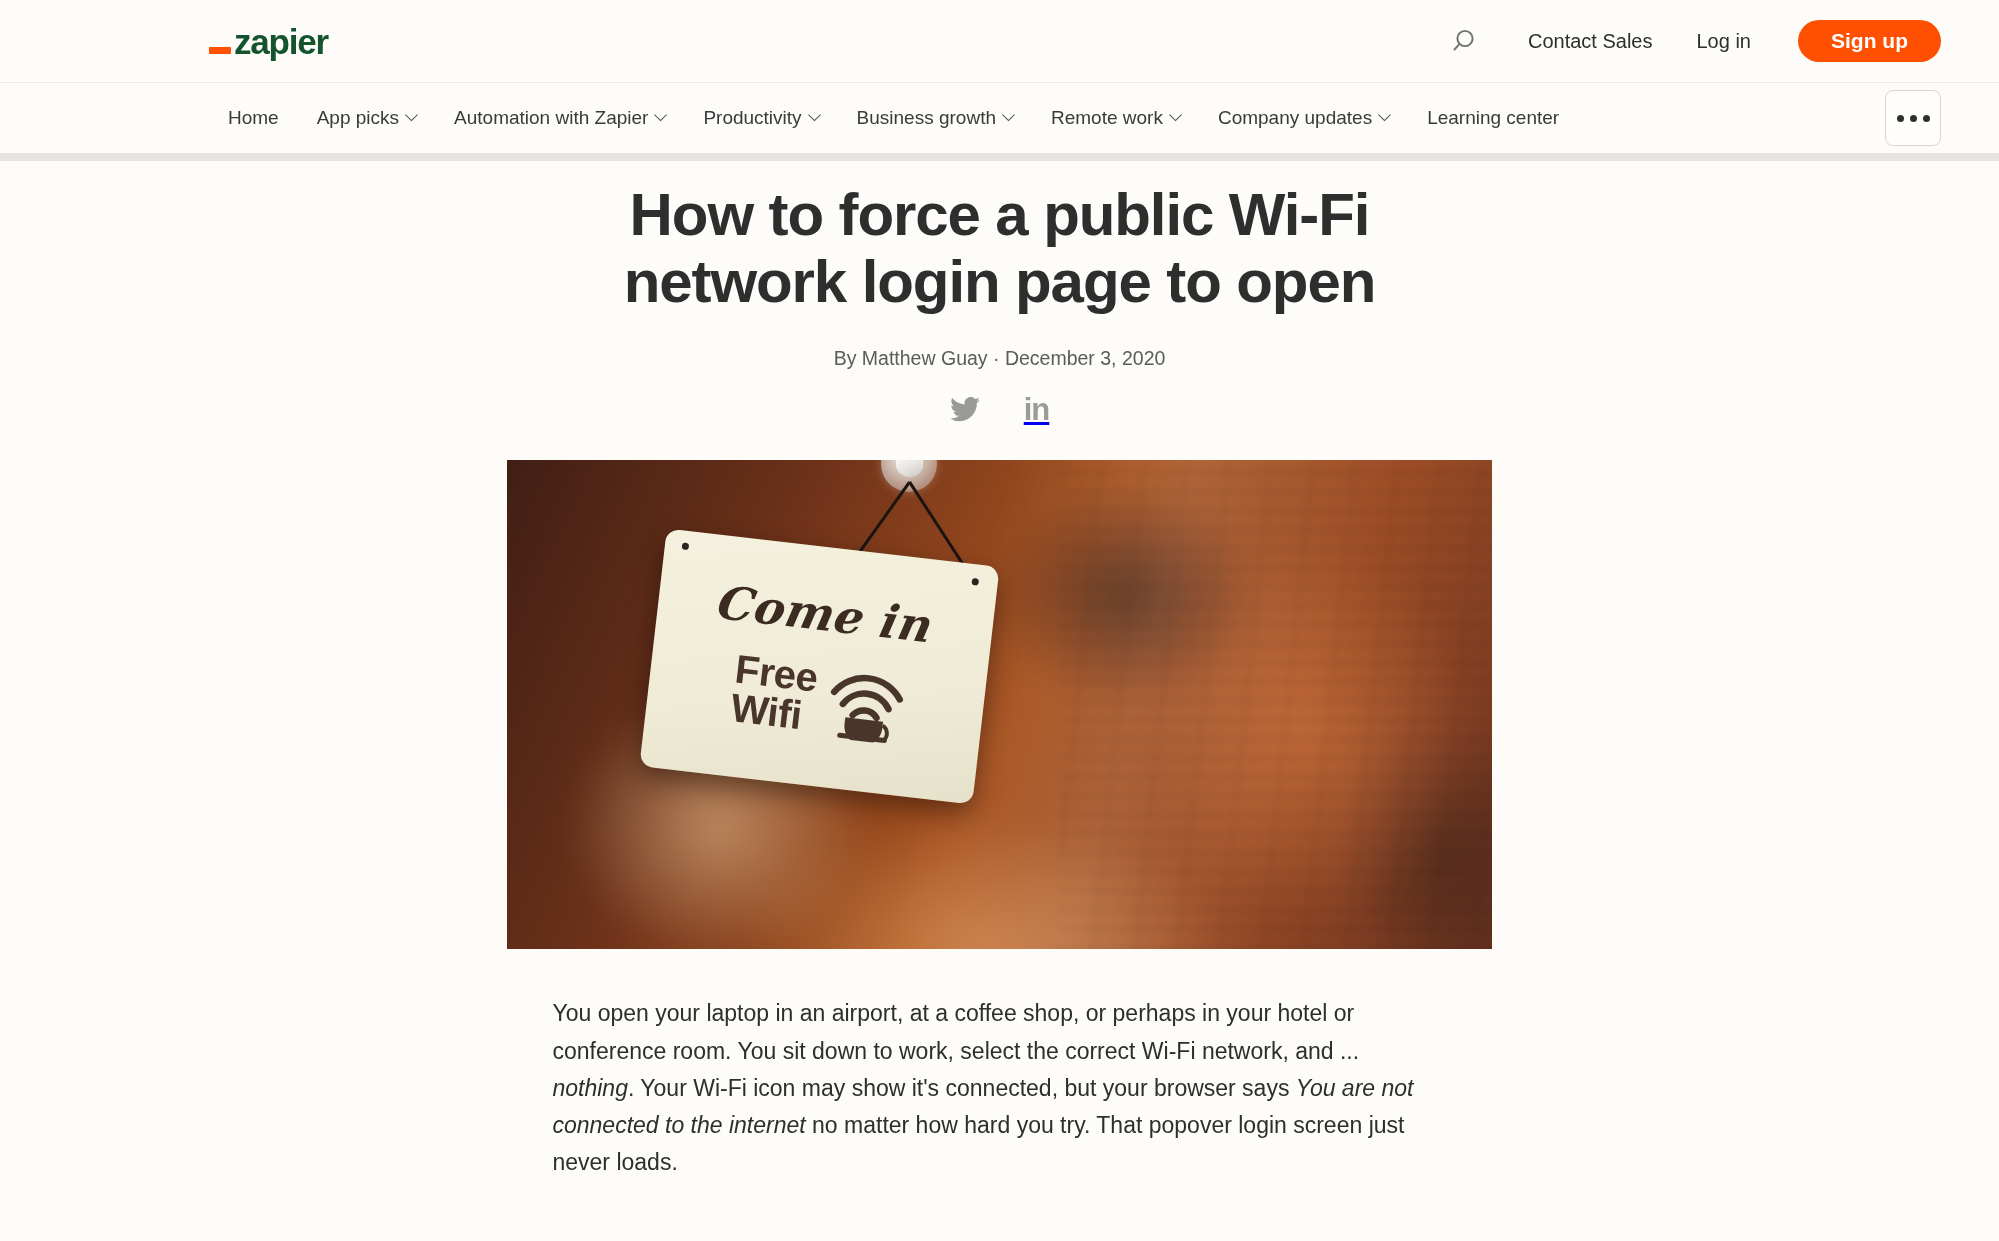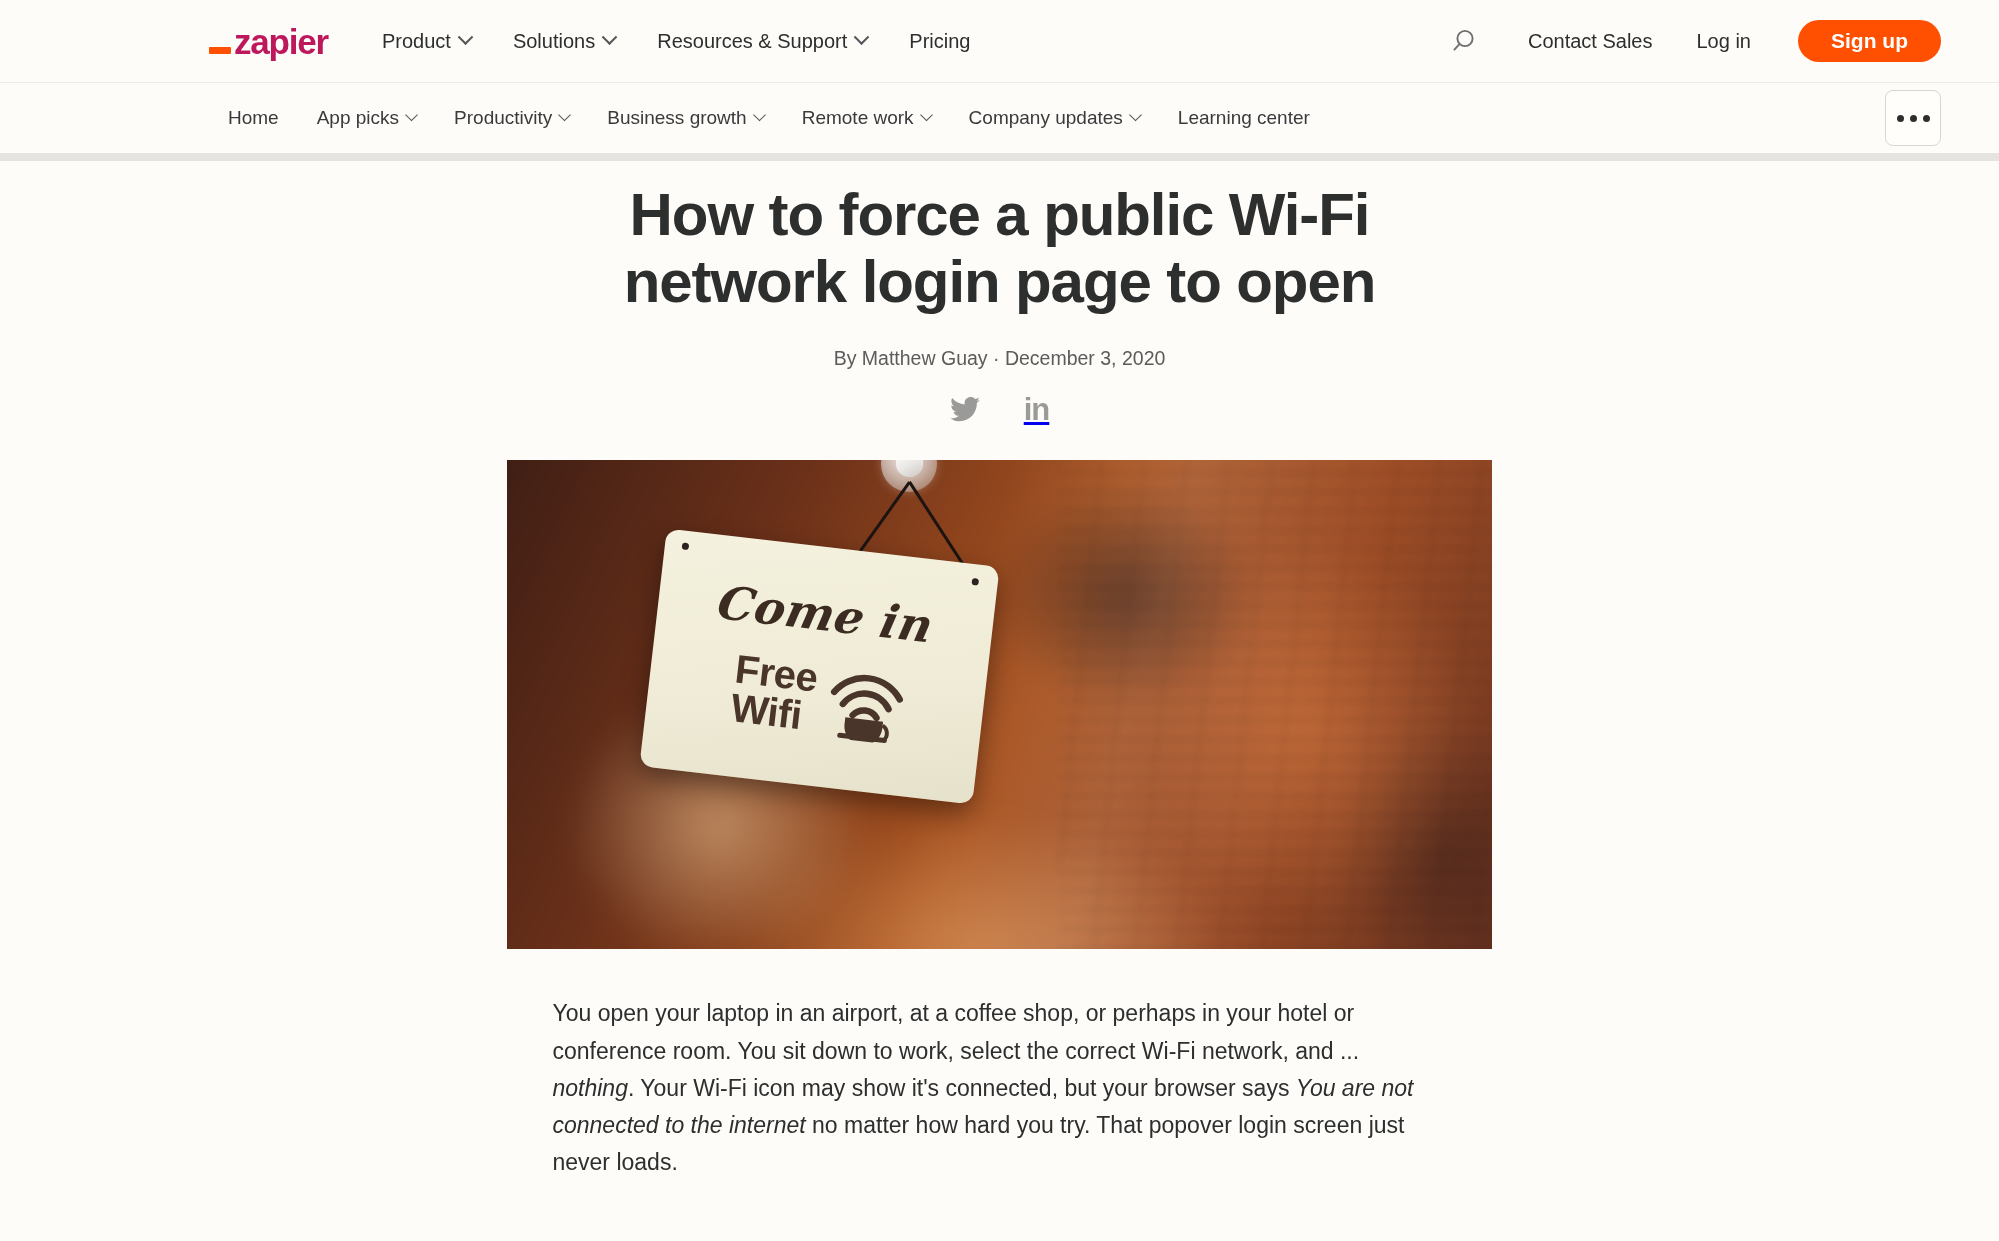--- a/index.html
+++ b/index.html
@@ -38,21 +38,21 @@
     width: 22px;
     height: 7px;
     background: #FF4F00;
     margin-right: 3px;
     margin-bottom: 5px;
     border-radius: 1px;
   }
   .logo-text {
     font-size: 35px;
     font-weight: 700;
-    color: #be185d;
+    color: #14532d;
     letter-spacing: -1.2px;
     line-height: 1;
   }
 
   .primary-nav {
     display: flex;
     align-items: center;
     gap: 0px;
   }
   .nav-item {
@@ -329,37 +329,20 @@
 </head>
 <body>
 
 <header class="top-header">
 
   <a class="logo" href="#">
     <span class="logo-underscore"></span>
     <span class="logo-text">zapier</span>
   </a>
 
-  <nav class="primary-nav">
-    <div class="nav-item">
-      <span>Product</span>
-      <i class="chev"></i>
-    </div>
-    <div class="nav-item">
-      <span>Solutions</span>
-      <i class="chev"></i>
-    </div>
-    <div class="nav-item">
-      <span>Resources &amp; Support</span>
-      <i class="chev"></i>
-    </div>
-    <div class="nav-item">
-      <span>Pricing</span>
-    </div>
-  </nav>
 
   <div class="header-right">
     <div class="search-btn">
       <svg width="26" height="26" viewBox="0 0 26 26">
         <circle cx="15" cy="10.5" r="7.6" fill="none" stroke="#6E6E70" stroke-width="1.9"></circle>
         <line x1="9.2" y1="16.3" x2="4.4" y2="21.6" stroke="#6E6E70" stroke-width="1.9" stroke-linecap="round"></line>
       </svg>
     </div>
     <span class="link-plain">Contact Sales</span>
     <span class="link-plain">Log in</span>
@@ -367,20 +350,24 @@
   </div>
 </header>
 
 <div class="sub-nav-wrap">
   <nav class="sub-nav">
     <div class="sub-item">
       <span>Home</span>
     </div>
     <div class="sub-item">
       <span>App picks</span>
+      <i class="chev-sm"></i>
+    </div>
+    <div class="sub-item">
+      <span>Automation with Zapier</span>
       <i class="chev-sm"></i>
     </div>
     <div class="sub-item">
       <span>Productivity</span>
       <i class="chev-sm"></i>
     </div>
     <div class="sub-item">
       <span>Business growth</span>
       <i class="chev-sm"></i>
     </div>

